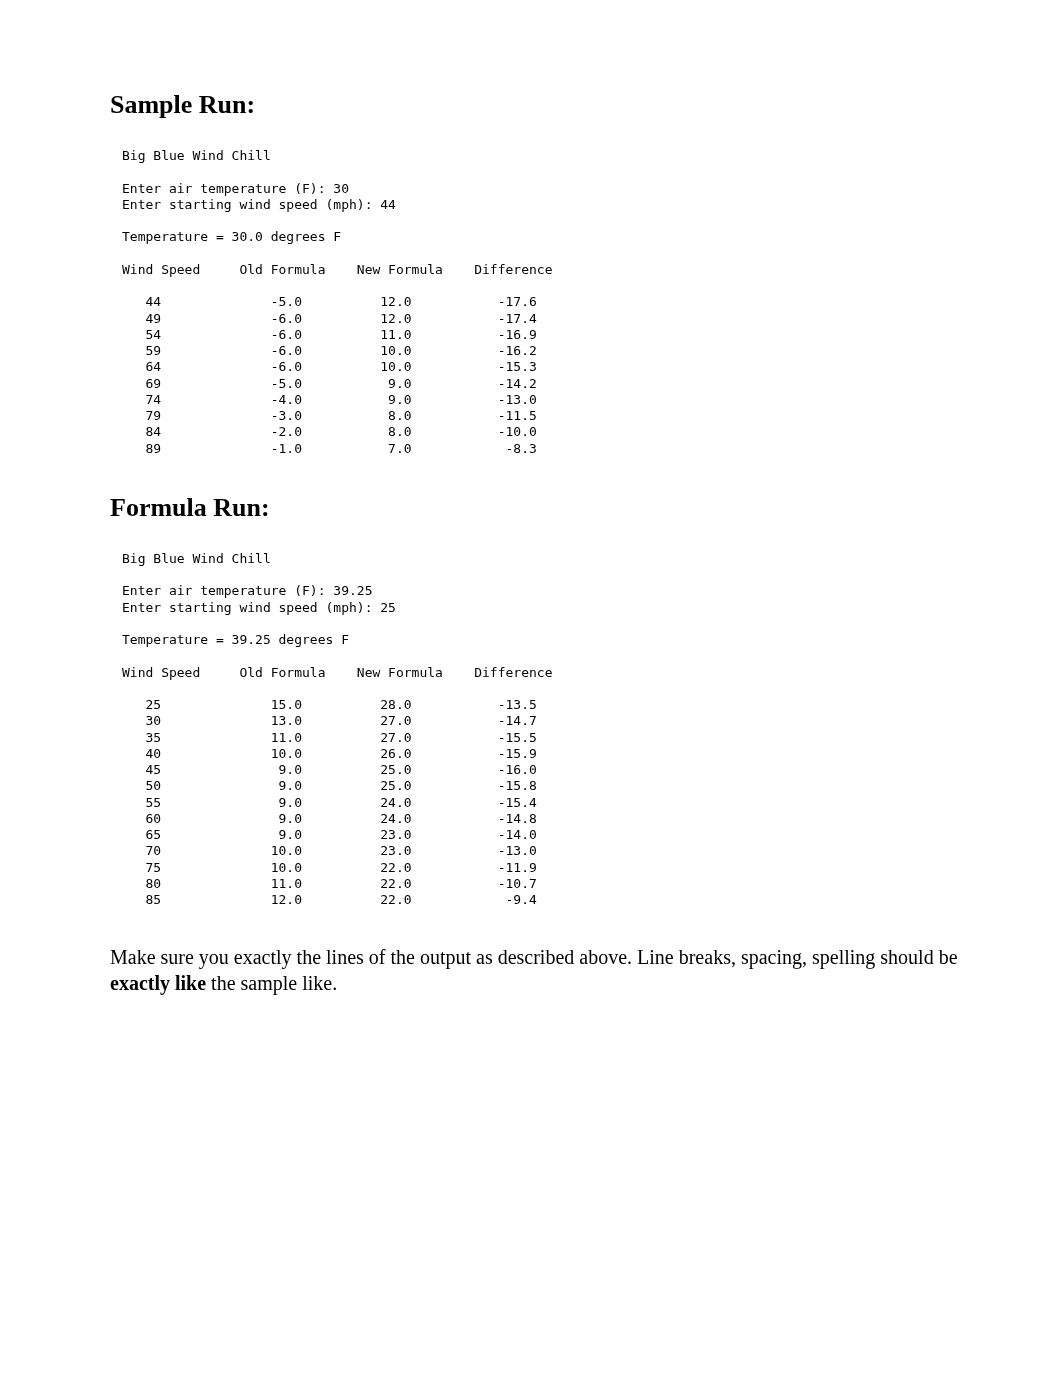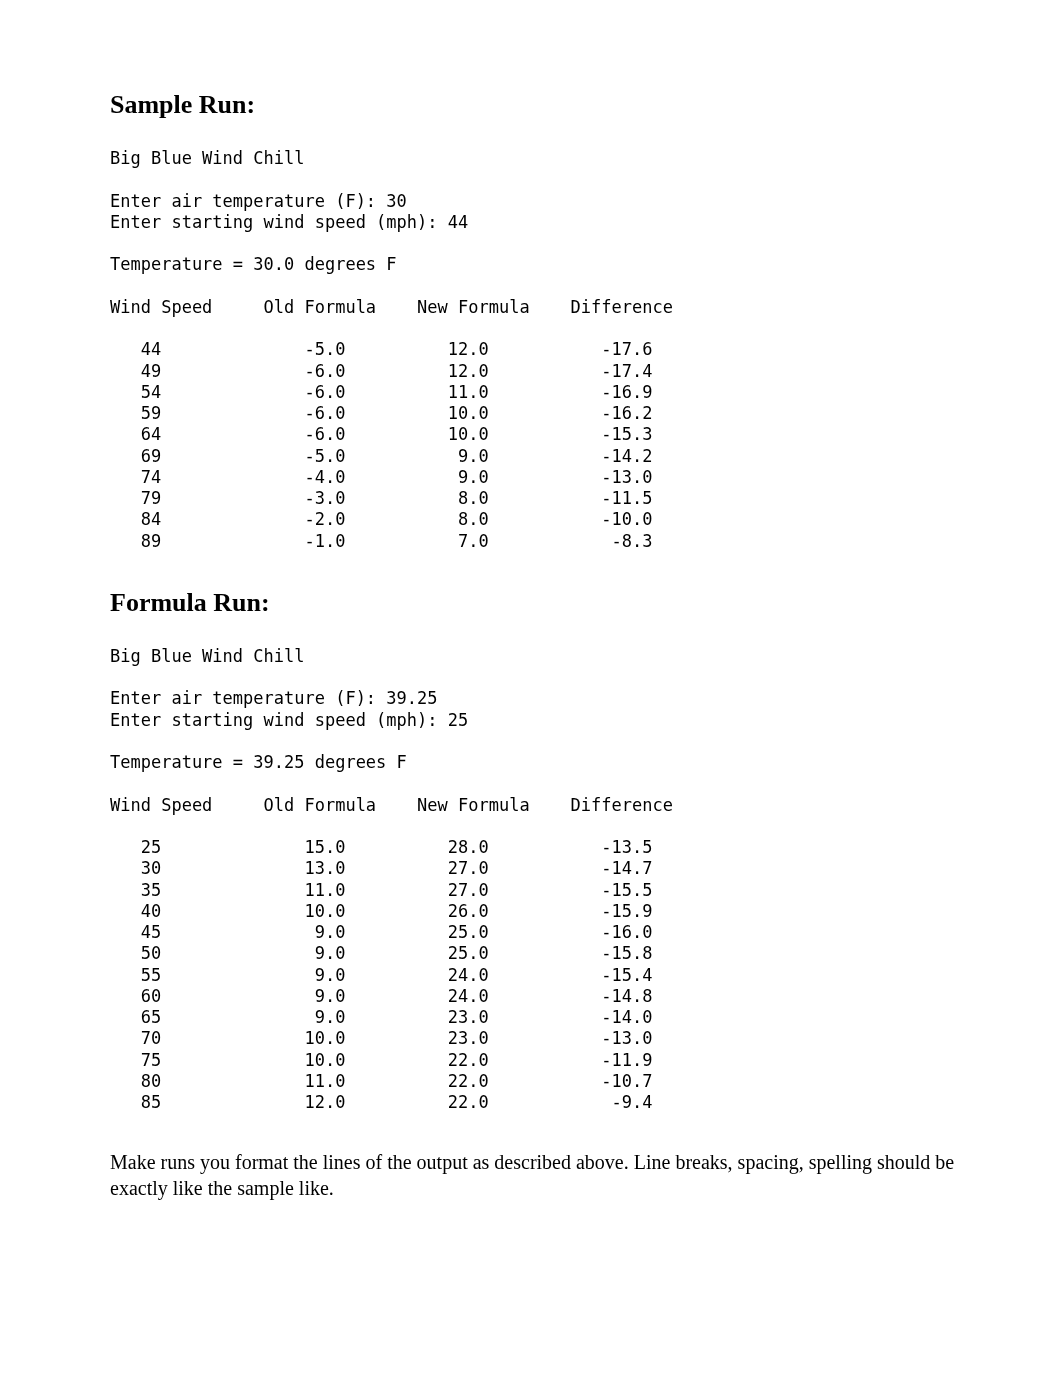--- a/index.html
+++ b/index.html
@@ -13,32 +13,32 @@
       box-sizing: border-box;
     }
     h3 {
       font-family: "Times New Roman", Times, serif;
       font-weight: bold;
       font-size: 26px;
       margin: 0 0 28px 0;
     }
     pre {
       font-family: "DejaVu Sans Mono", "Menlo", "Consolas", monospace;
-      font-size: 17px;
+      font-size: 13px;
       line-height: 1.25;
       white-space: pre;
-      margin: 0 0 36px 0;
+      margin: 0 0 36px 12px;
     }
     p {
       font-family: "Times New Roman", Times, serif;
       font-size: 20px;
       margin: 0;
       line-height: 1.3;
     }
-    .bold { font-weight: normal; }
+    .bold { font-weight: bold; }
   </style>
 </head>
 <body>
 
 <h3>Sample Run:</h3>
 
 <pre id="pre1">Big Blue Wind Chill
 
 Enter air temperature (F): 30
 Enter starting wind speed (mph): 44
@@ -79,14 +79,14 @@
    55               9.0          24.0           -15.4
    60               9.0          24.0           -14.8
    65               9.0          23.0           -14.0
    70              10.0          23.0           -13.0
    75              10.0          22.0           -11.9
    80              11.0          22.0           -10.7
    85              12.0          22.0            -9.4
 </pre>
 
 <p>
-  <span>Make runs you format the lines of the output as described above. Line breaks, spacing, spelling should be </span><span class="bold">exactly like</span><span> the sample like.</span>
+  <span>Make sure you exactly the lines of the output as described above. Line breaks, spacing, spelling should be </span><span class="bold">exactly like</span><span> the sample like.</span>
 </p>
 
 </body></html>

